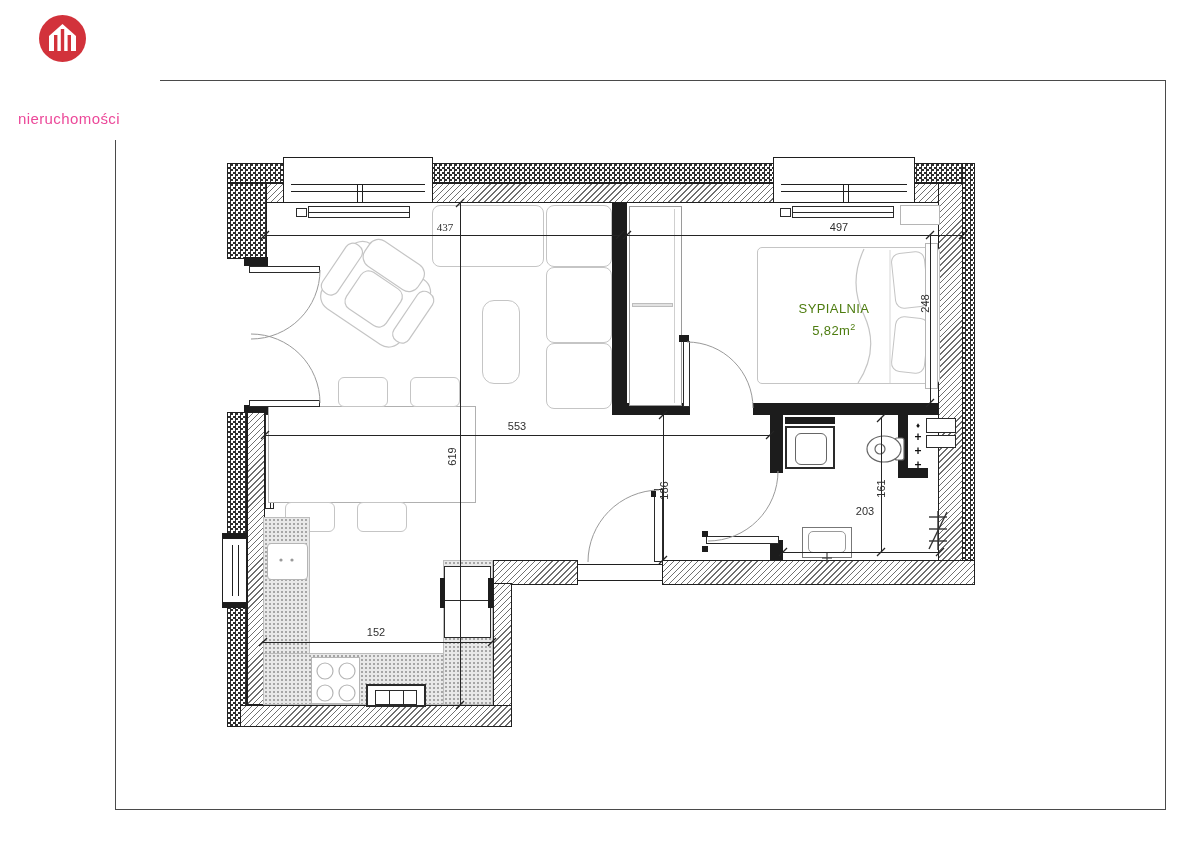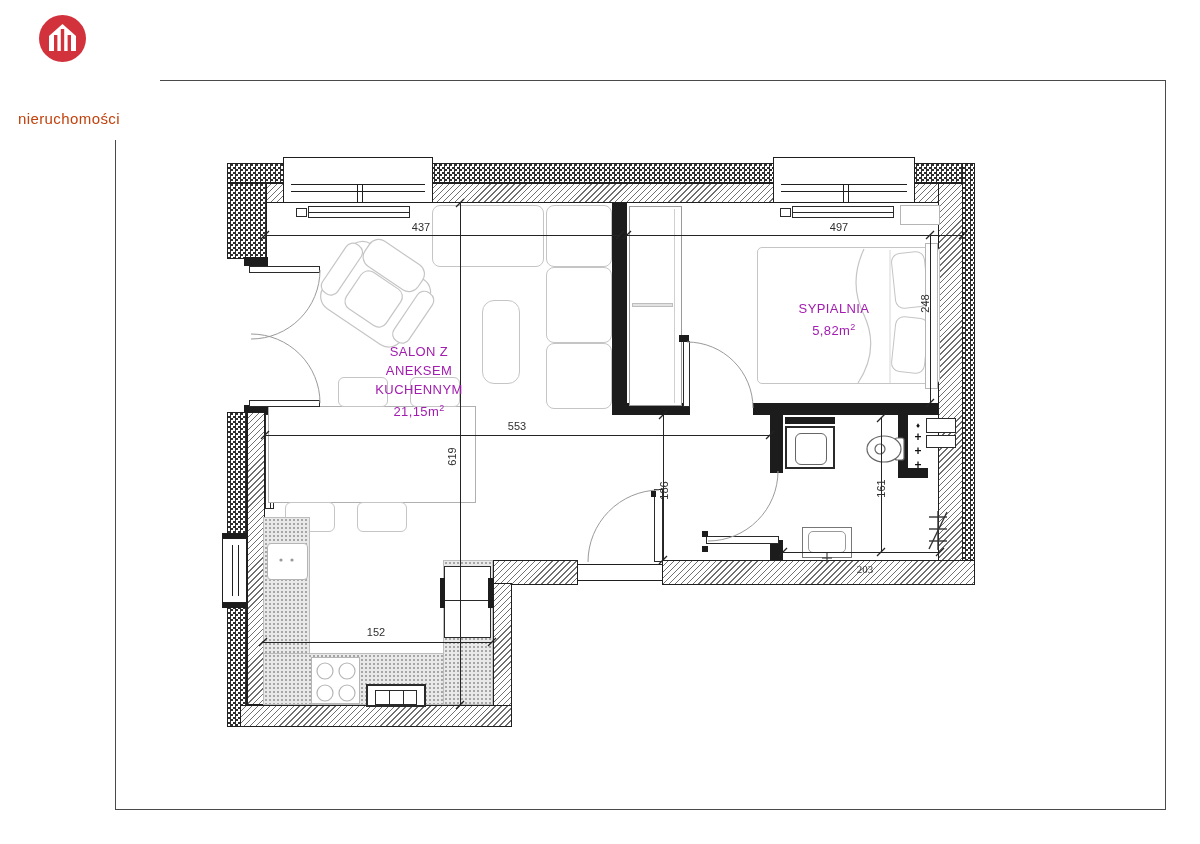--- a/index.html
+++ b/index.html
@@ -15,29 +15,29 @@
   .stipple{background-image:radial-gradient(#a6a6a6 0.8px,transparent 1px);
            background-size:4px 4px;background-color:#e9e9e9;border:1px solid #bdbdbd;}
   
   .furn{border:1px solid #c5c5c5;background:#fff;}
   .dark{border:1px solid #2a2a2a;background:#fff;}
   
   .dim{background:#242424;}
   .dimlab{width:42px;height:13px;font-size:11px;line-height:13px;text-align:center;
           color:#2f2f2f;background:#fff0;white-space:nowrap;}
   .rot{transform:rotate(-90deg);}
-  .roomlab{text-align:center;font-size:13px;line-height:19px;letter-spacing:.4px;color:#a21caf;}
+  .roomlab{text-align:center;font-size:13px;line-height:19px;letter-spacing:.4px;color:#4d7c0f;}
   .roomlab sup{font-size:9px;}
   .win{background:#fff;border:1px solid #1f1f1f;}
   .thin{background:#1f1f1f;}
   svg.ov{position:absolute;left:0;top:0;pointer-events:none;}
   
   #brand{position:absolute;left:16px;top:63px;font-size:46px;font-weight:700;
          letter-spacing:-2px;color:#d2323b;line-height:1;}
-  #brandsub{position:absolute;left:18px;top:110px;font-size:15px;color:#c2410c;letter-spacing:.4px;}
+  #brandsub{position:absolute;left:18px;top:110px;font-size:15px;color:#ec4899;letter-spacing:.4px;}
   .plus{display:block;font-size:12px;font-weight:700;line-height:14px;color:#111;text-align:center;}
   .diam{display:block;font-size:8px;line-height:9px;color:#111;text-align:center;}
 </style>
 </head>
 <body>
 
 <div id="stage">
 
   <div class="abs" style="left:115px;top:80px;width:1051px;height:730px;border:1px solid #4a4a4a;"></div>
 
@@ -259,34 +259,28 @@
   <div class="abs dim" style="left:265px;top:235px;width:355px;height:1px;"></div>
   <div class="abs dim" style="left:627px;top:235px;width:336px;height:1px;"></div>
   <div class="abs dim" style="left:460px;top:203px;width:1px;height:502px;"></div>
   <div class="abs dim" style="left:930px;top:235px;width:1px;height:168px;"></div>
   <div class="abs dim" style="left:265px;top:435px;width:505px;height:1px;"></div>
   <div class="abs dim" style="left:663px;top:415px;width:1px;height:145px;"></div>
   <div class="abs dim" style="left:881px;top:418px;width:1px;height:134px;"></div>
   <div class="abs dim" style="left:783px;top:552px;width:157px;height:1px;"></div>
   <div class="abs dim" style="left:263px;top:642px;width:229px;height:1px;"></div>
 
-  <div class="abs dimlab" style="left:400px;top:221px;">437</div>
+  <div class="abs dimlab" style="left:424px;top:221px;font-family:Liberation Serif, serif;">437</div>
   <div class="abs dimlab" style="left:818px;top:221px;">497</div>
   <div class="abs dimlab rot" style="left:431px;top:450px;">619</div>
   <div class="abs dimlab rot" style="left:904px;top:297px;">248</div>
   <div class="abs dimlab" style="left:496px;top:420px;">553</div>
   <div class="abs dimlab rot" style="left:643px;top:484px;">186</div>
   <div class="abs dimlab rot" style="left:860px;top:482px;">161</div>
-  <div class="abs dimlab" style="left:844px;top:563px;font-family:Liberation Serif, serif;">203</div>
+  <div class="abs dimlab" style="left:844px;top:505px;">203</div>
   <div class="abs dimlab" style="left:355px;top:626px;">152</div>
 
-  <div class="abs roomlab" style="left:334px;top:342px;width:170px;">
-    <div>SALON Z</div>
-    <div>ANEKSEM</div>
-    <div>KUCHENNYM</div>
-    <div><span>21,15m</span><sup>2</sup></div>
-  </div>
   <div class="abs roomlab" style="left:774px;top:299px;width:120px;">
     <div>SYPIALNIA</div>
     <div><span>5,82m</span><sup>2</sup></div>
   </div>
 
 </div>
 
 </body></html>

